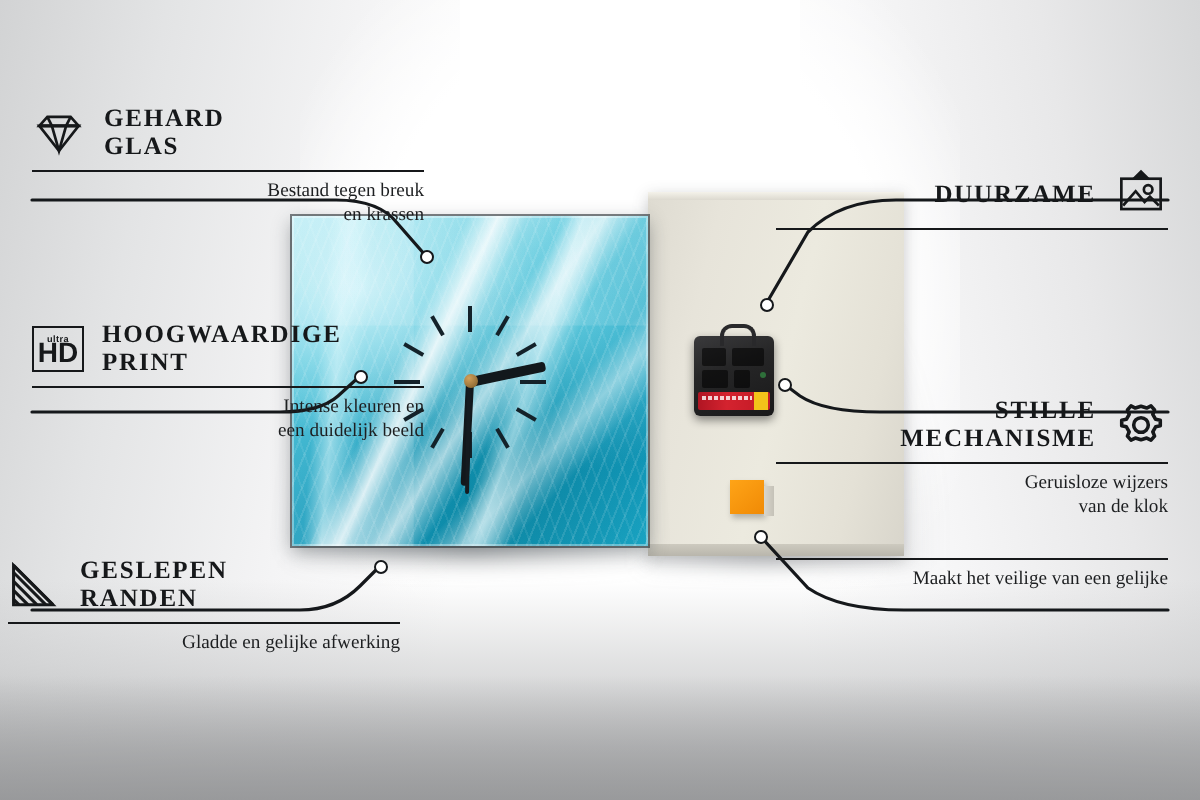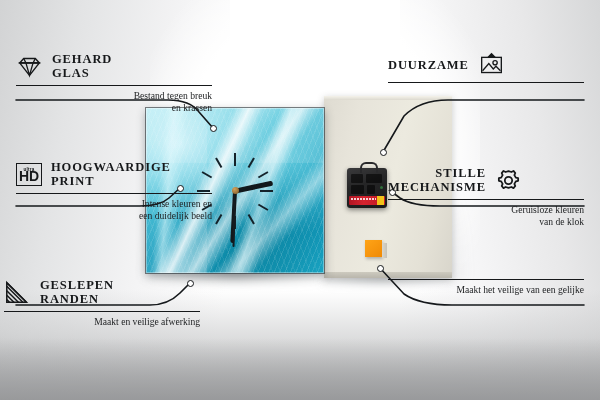--- a/index.html
+++ b/index.html
@@ -103,21 +103,21 @@
   
   .feat{position:absolute;width:196px;}
   .feat .hd{display:flex;align-items:center;gap:9px;}
   .feat .ttl{font-family:"Liberation Serif",serif;font-weight:700;font-size:12.5px;letter-spacing:.9px;
     line-height:14px;color:#16181a;text-transform:uppercase;}
   .feat .rule{height:1.4px;background:#16181a;margin-top:5px;}
   .feat .desc{font-family:"Liberation Serif",serif;font-size:9.6px;line-height:11.4px;color:#1d1f21;margin-top:4px;}
   .feat.left .hd{justify-content:flex-start;}
   .feat.left .ttl{text-align:left;}
   .feat.left .desc{text-align:right;}
-  .feat.right .hd{}
+  .feat.right .hd{justify-content:flex-end;margin-top:32px;}
   .feat.right .ttl{text-align:right;}
   .feat.right .desc{text-align:right;}
   .ico{width:27px;height:25px;flex:0 0 27px;display:block;}
 
   .hdbadge{width:24px;height:21px;border:1.7px solid #16181a;display:flex;flex-direction:column;
     align-items:center;justify-content:center;flex:0 0 24px;}
   .hdbadge .u{font-family:"Liberation Sans",sans-serif;font-size:4.6px;font-weight:700;letter-spacing:.2px;line-height:5px;color:#16181a;}
   .hdbadge .h{font-family:"Liberation Sans",sans-serif;font-size:14px;font-weight:700;line-height:9.5px;color:#16181a;}
 </style>
 </head>
@@ -271,21 +271,21 @@
           <path d="M3,3 L25,25"></path>
             </g>
           </svg>
       </span>
       <span class="ttl">
         <span>GESLEPEN</span><br><span>RANDEN</span>
       </span>
     </div>
     <div class="rule"></div>
     <div class="desc">
-      <span>Maakt en veilige afwerking</span>
+      <span>Gladde en gelijke afwerking</span>
     </div>
   </div>
 
   <div class="feat right" style="left:388px;top:52px;">
     <div class="hd">
       <span class="ttl">
         <span>DUURZAME</span><br>
       </span>
       <span class="ico">
         <svg viewBox="0 0 30 28" width="27" height="25">
@@ -310,21 +310,21 @@
         <svg viewBox="0 0 30 28" width="27" height="25">
             <g fill="none" stroke="#16181a" stroke-width="2" stroke-linejoin="round">
           <path d="M15,3.5 l3.2,1 l2.4,-1.2 l2,2.3 l-1,2.4 l1.6,2.8 l2.6,.5 l0,3.1 l-2.6,.6 l-1.6,2.8 l1,2.4 l-2,2.3 l-2.4,-1.2 l-3.2,1 l-3.2,-1 l-2.4,1.2 l-2,-2.3 l1,-2.4 l-1.6,-2.8 l-2.6,-.6 l0,-3.1 l2.6,-.5 l1.6,-2.8 l-1,-2.4 l2,-2.3 l2.4,1.2 Z"></path>
           <circle cx="15" cy="14" r="4.1"></circle>
             </g>
           </svg>
       </span>
     </div>
     <div class="rule"></div>
     <div class="desc">
-      <span>Geruisloze kleuren</span><br><span>van de klok</span>
+      <span>Geruisloze wijzers</span><br><span>van de klok</span>
     </div>
   </div>
 
   <div class="feat right" style="left:388px;top:274px;width:196px;">
     <div class="rule"></div>
     <div class="desc">
       <span>Maakt het veilige van een gelijke</span><br>
     </div>
   </div>
 

